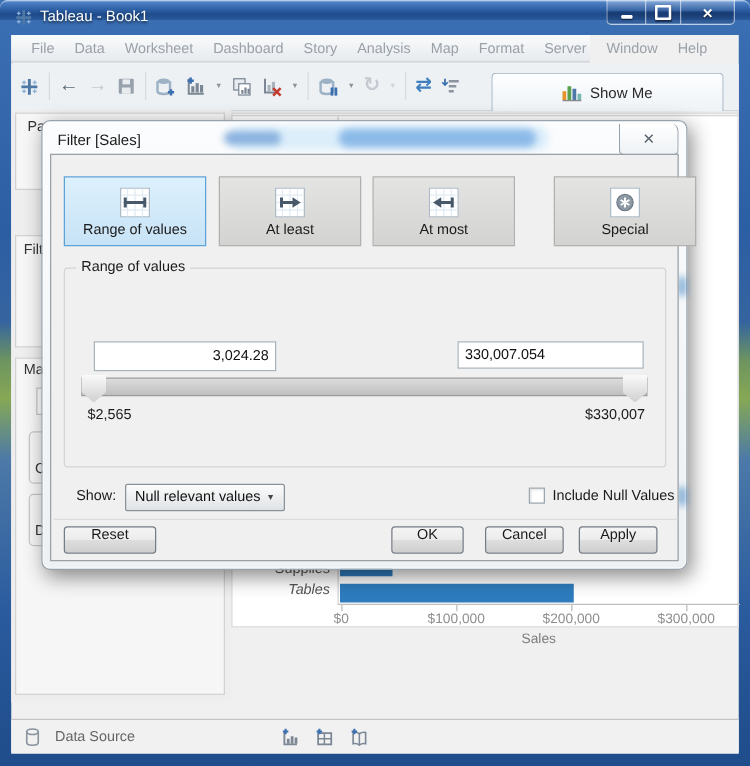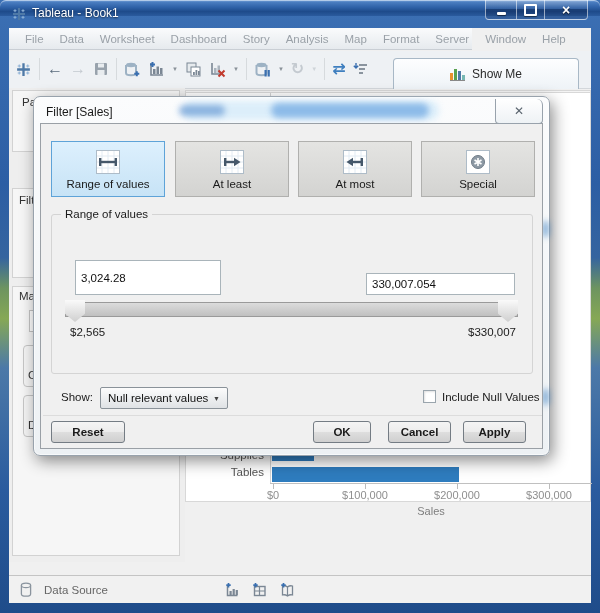--- a/index.html
+++ b/index.html
@@ -78,21 +78,21 @@
   .txtinput{box-sizing:border-box;border:1px solid #a9b4ba;background:#fff;font-size:11.5px;font-family:"Liberation Sans",sans-serif;padding:2px 5px;color:#111;}
   .slidertrack{background:linear-gradient(180deg,#dcdcdc,#c0c0c0);border:1px solid #9a9a9a;box-sizing:border-box;}
   .handle{width:20px;height:22px;background:linear-gradient(180deg,#fafafa,#cfcfcf);
     clip-path:polygon(0 0,100% 0,100% 62%,50% 100%,0 62%);filter:drop-shadow(0 0 1px #888);}
   .sliderlabel{font-size:11.5px;color:#1a1a1a;}
   .combo{box-sizing:border-box;border:1px solid #8a9299;border-radius:2px;background:linear-gradient(180deg,#fcfcfc,#dfe2e5);
     display:flex;align-items:center;justify-content:space-between;padding:0 7px;font-size:11.5px;color:#111;}
   .checkbox{width:13px;height:13px;background:#fff;border:1px solid #9aa5ad;box-sizing:border-box;box-shadow:inset 1px 1px 2px rgba(0,0,0,.12);}
   .btn{box-sizing:border-box;border:1px solid #747c84;border-radius:3px;
     background:linear-gradient(180deg,#f4f4f4 0%,#ececec 49%,#dedede 50%,#cfcfcf 100%);
-    display:flex;align-items:center;justify-content:center;font-size:11.5px;color:#1a1a1a;font-weight:bold;}
+    display:flex;justify-content:center;font-size:11.5px;color:#1a1a1a;}
   .hline{background:#dcdcdc;height:1px;}
 </style>
 </head>
 <body>
 
 <div class="a titlebar">
   <svg class="a" style="left:11px;top:6px" width="16" height="16" viewBox="0 0 16 16">
     <path d="M8 2v12M2 8h12" stroke="#4e79a7" stroke-width="2.2"></path>
     <path d="M4 3.2v3M2.5 4.7h3M12 3.2v3M10.5 4.7h3M4 9.8v3M2.5 11.3h3M12 9.8v3M10.5 11.3h3" stroke="#8fb2d6" stroke-width="1"></path>
   </svg>
@@ -243,21 +243,21 @@
     </div>
   </div>
 
   <div class="a shelfrow" style="left:176px;top:94px;width:406px;height:30px;"></div>
 
   <div class="a chartarea">
     <div class="a" style="left:84px;top:0;width:1px;height:390px;background:#d4d4d4;"></div>
 
     <div class="a rowlabel t" style="left:8px;top:356px;">Supplies</div>
     <div class="a bar" style="left: 86px; top: 353px; width: 42px; background: rgb(46, 124, 190);"></div>
-    <div class="a rowlabel t" style="left:8px;top:373px;">Tables</div>
+    <div class="a rowlabel t" style="left:8px;top:373px;font-style:italic;">Tables</div>
     <div class="a bar" style="left: 86px; top: 374px; width: 187px; background: rgb(46, 124, 190);"></div>
 
     <div class="a" style="left:84px;top:390px;width:322px;height:1px;background:#c0c0c0;"></div>
     <div class="a tick" style="left:87px;top:391px;"></div>
     <div class="a tick" style="left:179px;top:391px;"></div>
     <div class="a tick" style="left:271px;top:391px;"></div>
     <div class="a tick" style="left:363px;top:391px;"></div>
     <div class="a ticklabel t" style="left:87px;top:396px;">$0</div>
     <div class="a ticklabel t" style="left:179px;top:396px;">$100,000</div>
     <div class="a ticklabel t" style="left:271px;top:396px;">$200,000</div>
@@ -331,33 +331,33 @@
     <div class="a ftab" style="left:257px;top:17px;">
       <svg width="24" height="24" viewBox="0 0 24 24">
         <rect x="0.5" y="0.5" width="23" height="23" fill="#fff" stroke="#aebcc8"></rect>
         <path d="M6 1v22M12 1v22M18 1v22M1 6h22M1 12h22M1 18h22" stroke="#e2ebf3" stroke-width="1"></path>
         <polygon points="10,7.8 3.5,12 10,16.2" fill="#46586a"></polygon>
         <rect x="9" y="10.8" width="9" height="2.4" fill="#46586a"></rect>
         <rect x="17.6" y="8" width="2.4" height="8" fill="#46586a"></rect>
       </svg>
       <span class="lbl t">At most</span>
     </div>
-    <div class="a ftab" style="left:380px;top:17px;">
+    <div class="a ftab" style="left:402px;top:17px;">
       <svg width="24" height="24" viewBox="0 0 24 24">
         <rect x="0.5" y="0.5" width="23" height="23" fill="#fff" stroke="#aebcc8"></rect>
         <circle cx="12" cy="12" r="6.5" fill="#8d99a4" stroke="#707c88"></circle>
         <path d="M12 8v8M8.5 10l7 4M15.5 10l-7 4" stroke="#fff" stroke-width="1.6"></path>
       </svg>
       <span class="lbl t">Special</span>
     </div>
 
     <div class="a groupbox" style="left:10px;top:90px;width:482px;height:160px;"></div>
     <div class="a t grouplabel" style="left:20px;top:84px;">Range of values</div>
 
-    <input class="a txtinput" style="left: 34px; top: 136px; width: 146px; height: 35px;" value="3,024.28">
+    <input class="a txtinput" style="left: 34px; top: 149px; width: 146px; height: 24px; text-align: right;" value="3,024.28">
     <input class="a txtinput" style="left: 325px; top: 149px; width: 149px; height: 22px;" value="330,007.054">
 
     <div class="a slidertrack" style="left:24px;top:178px;width:453px;height:15px;"></div>
     <div class="a handle" style="left:24px;top:176px;"></div>
     <div class="a handle" style="left:457px;top:176px;"></div>
     <div class="a t sliderlabel" style="left:29px;top:202px;">$2,565</div>
     <div class="a t sliderlabel" style="right:26px;top:202px;">$330,007</div>
 
     <div class="a t" style="left:20px;top:267px;font-size:11.5px;color:#1a1a1a;">Show:</div>
     <div class="a combo" style="left:59px;top:263px;width:128px;height:22px;">

